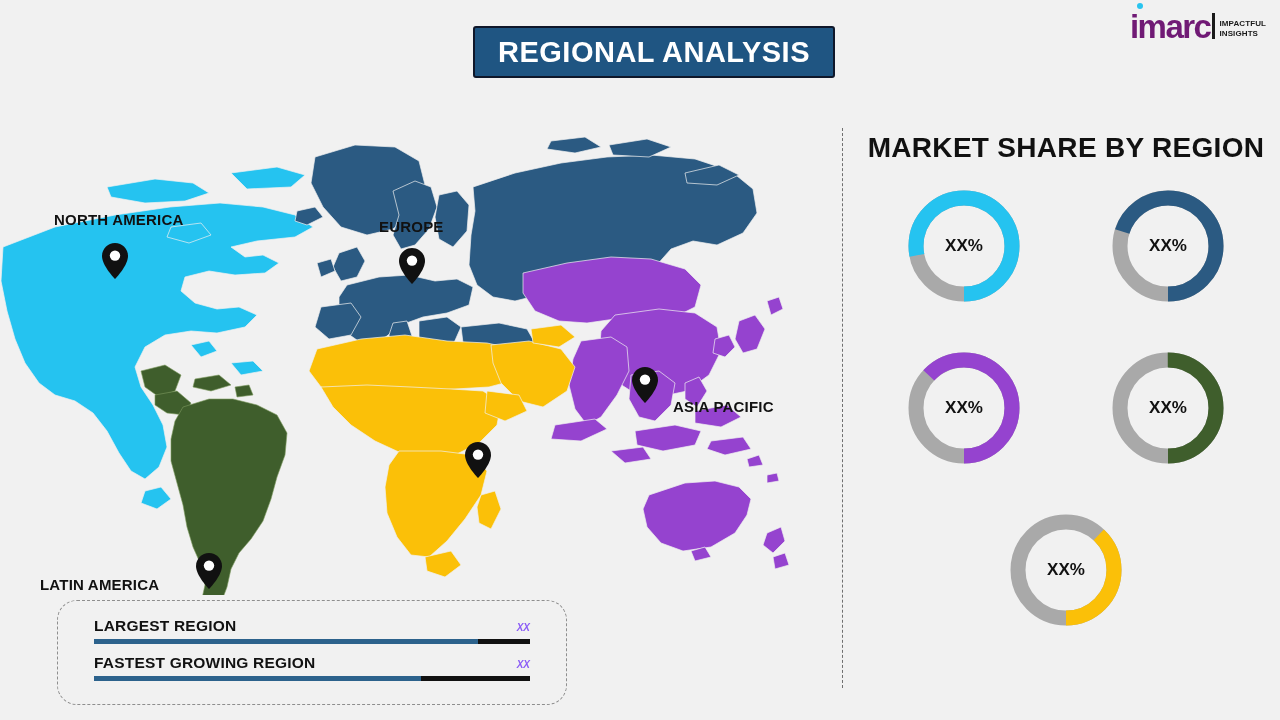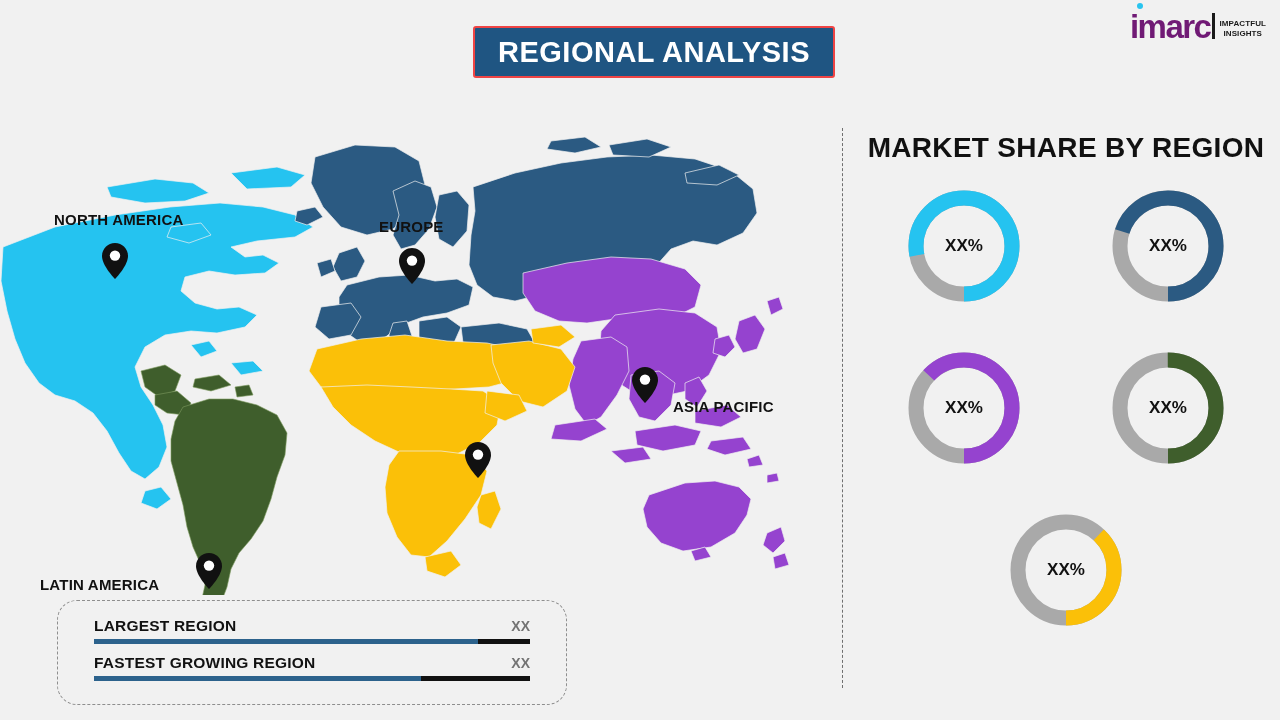--- a/index.html
+++ b/index.html
@@ -9,21 +9,21 @@
     font-family:"Liberation Sans", sans-serif;
     position:relative;
     overflow:hidden;
   }
 
   
   .title-banner{
     position:absolute; left:473px; top:26px;
     width:362px; height:52px;
     background:#1f5582;
-    border:2px solid #ef4444;
+    border:2px solid #0f172a;
     border-radius:3px;
     display:flex; align-items:center; justify-content:center;
   }
   .title-banner .t{
     color:#ffffff;
     font-size:29px;
     font-weight:bold;
     letter-spacing:.5px;
     white-space:nowrap;
   }
@@ -38,21 +38,21 @@
     position:relative;
   }
   .logo-dot{
     position:absolute; left:7px; top:-9px;
     width:6px; height:6px; border-radius:50%;
     background:#29c4ef;
   }
   .logo-bar{ width:3px; height:26px; background:#1a1a1a; margin:0 4px 3px 2px; }
   .logo-sub{
     font-size:8px; font-weight:bold; color:#1a1a1a;
-    line-height:1.25; letter-spacing:.1px; padding-bottom:3px;text-align:center;
+    line-height:1.25; letter-spacing:.1px; padding-bottom:3px;
   }
 
   
   .map-panel{ position:absolute; left:0; top:85px; width:840px; height:560px; }
   .map-svg{ position:absolute; left:-5px; top:10px; width:810px; height:500px; }
 
   
   .rlabel{
     position:absolute; color:#111; font-weight:bold;
     font-size:15px; letter-spacing:.2px; white-space:pre-line; line-height:1.25;
@@ -75,21 +75,21 @@
   .legend-box{
     position:absolute; left:57px; top:600px;
     width:510px; height:105px;
     border:1.5px dashed #8e8e8e;
     border-radius:20px;
     padding:16px 36px 0 36px;
   }
   .legend-row{ margin-bottom:10px; }
   .legend-head{ display:flex; align-items:baseline; justify-content:space-between; }
   .legend-label{ font-size:15.5px; font-weight:bold; color:#111; letter-spacing:.2px; }
-  .legend-val{ font-size:14px; font-weight:bold; color:#737373; }
+  .legend-val{ font-size:10px; font-weight:bold; color:#8b5cf6;font-style:italic; }
   .legend-bar{ height:5px; width:100%; display:flex; margin-top:4px; background:#111; }
   .legend-bar .fill{ height:100%; background:#2c628c; }
 
   
   .divider{
     position:absolute; left:842px; top:128px;
     width:0; height:560px;
     border-left:1.5px dashed #6f6f6f;
   }
 

